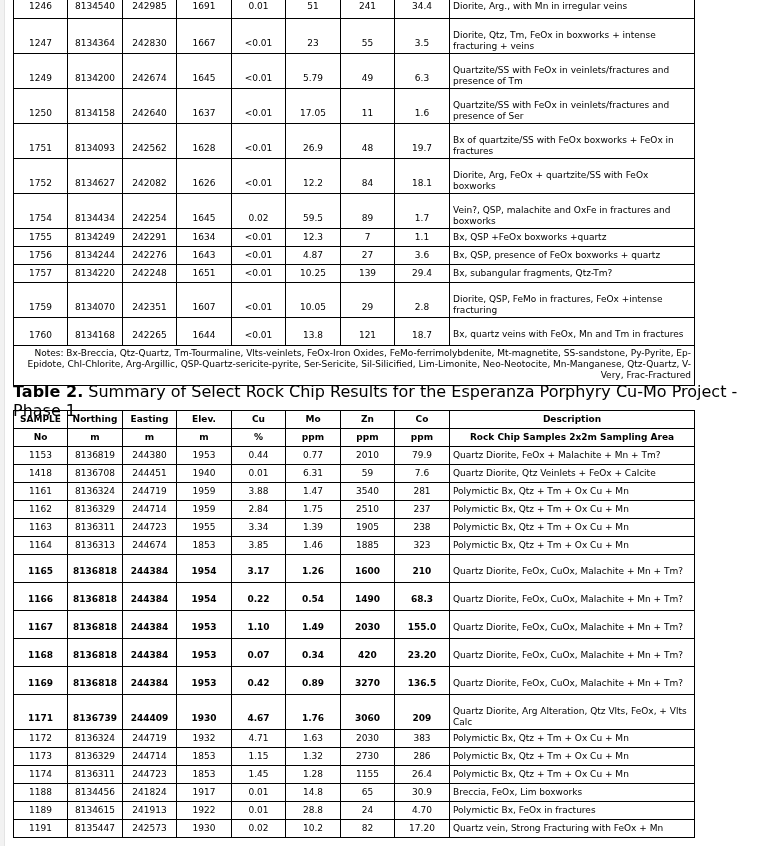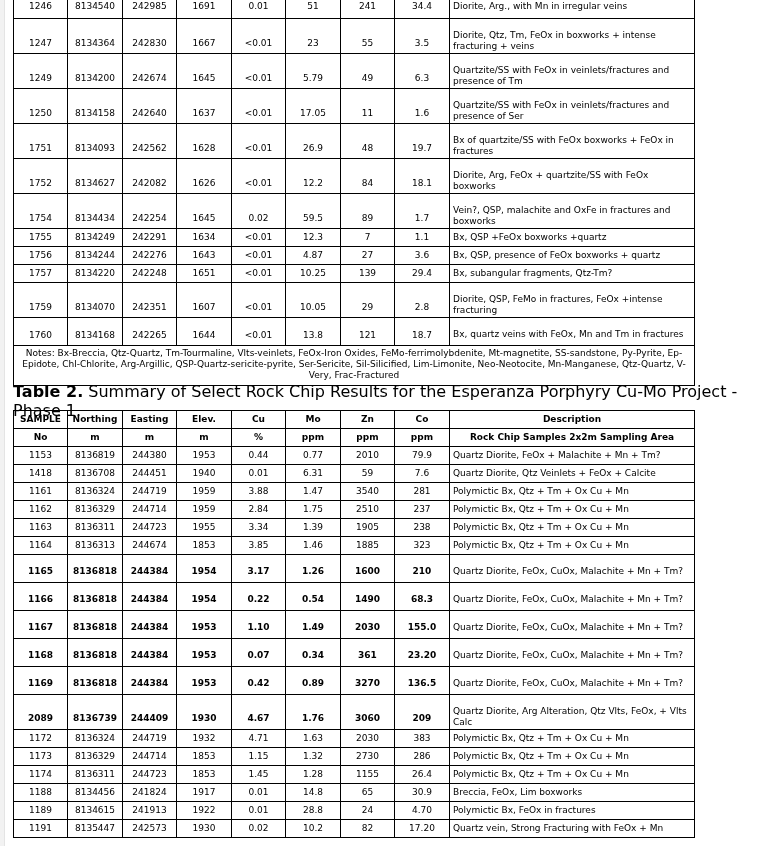--- a/index.html
+++ b/index.html
@@ -11,21 +11,21 @@
   table { border-collapse: collapse; position: absolute; left: 13px; table-layout: fixed; }
   td, th { border: 1px solid #000; font-size: 9px; line-height: 11px; padding: 0 3px; }
   td.num { text-align: center; vertical-align: bottom; padding-bottom: 4px; }
   td.desc { text-align: left; vertical-align: top; padding-top: 11px; padding-bottom: 1px; }
   tr.single td.num { vertical-align: middle; padding-bottom: 0; }
   tr.single td.desc { vertical-align: middle; padding-top: 0; }
   #t1 { top: -6px; width: 682px; }
   #t1 tr.single { height: 18px; }
   #t1 tr.double { height: 28px; }
   #t1 tr.t1-r1 { height: 24px; }
-  .notes { text-align: center; vertical-align: top; padding: 2px 3px 4px 3px; height: 31px; }
+  .notes { text-align: right; vertical-align: top; padding: 2px 3px 4px 3px; height: 31px; }
   .caption {
     position: absolute; left: 13px; top: 382px; font-size: 16px; color: #000;
   }
   .caption b { font-weight: bold; }
   #t2 { top: 410px; width: 682px; }
   #t2 th { font-weight: bold; font-size: 9px; height: 17px; text-align: center; vertical-align: middle; }
   #t2 tr.single { height: 18px; }
   #t2 tr.double { height: 28px; }
   #t2 tr.double td.num { padding-bottom: 5px; font-weight: bold; }
 </style>
@@ -327,37 +327,37 @@
         <td class="num">155.0</td>
         <td class="desc">Quartz Diorite, FeOx, CuOx, Malachite + Mn + Tm?</td>
       </tr>
       <tr class="double">
         <td class="num">1168</td>
         <td class="num">8136818</td>
         <td class="num">244384</td>
         <td class="num">1953</td>
         <td class="num">0.07</td>
         <td class="num">0.34</td>
-        <td class="num">361</td>
+        <td class="num">420</td>
         <td class="num">23.20</td>
         <td class="desc">Quartz Diorite, FeOx, CuOx, Malachite + Mn + Tm?</td>
       </tr>
       <tr class="double">
         <td class="num">1169</td>
         <td class="num">8136818</td>
         <td class="num">244384</td>
         <td class="num">1953</td>
         <td class="num">0.42</td>
         <td class="num">0.89</td>
         <td class="num">3270</td>
         <td class="num">136.5</td>
         <td class="desc">Quartz Diorite, FeOx, CuOx, Malachite + Mn + Tm?</td>
       </tr>
       <tr class="double">
-        <td class="num">2089</td>
+        <td class="num">1171</td>
         <td class="num">8136739</td>
         <td class="num">244409</td>
         <td class="num">1930</td>
         <td class="num">4.67</td>
         <td class="num">1.76</td>
         <td class="num">3060</td>
         <td class="num">209</td>
         <td class="desc">Quartz Diorite, Arg Alteration, Qtz Vlts, FeOx, + Vlts Calc</td>
       </tr>
       <tr class="single">

